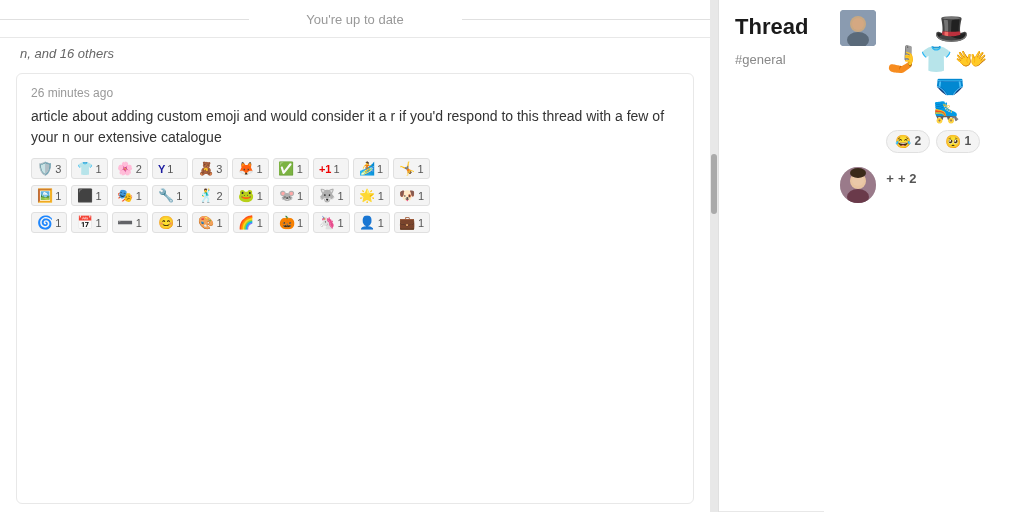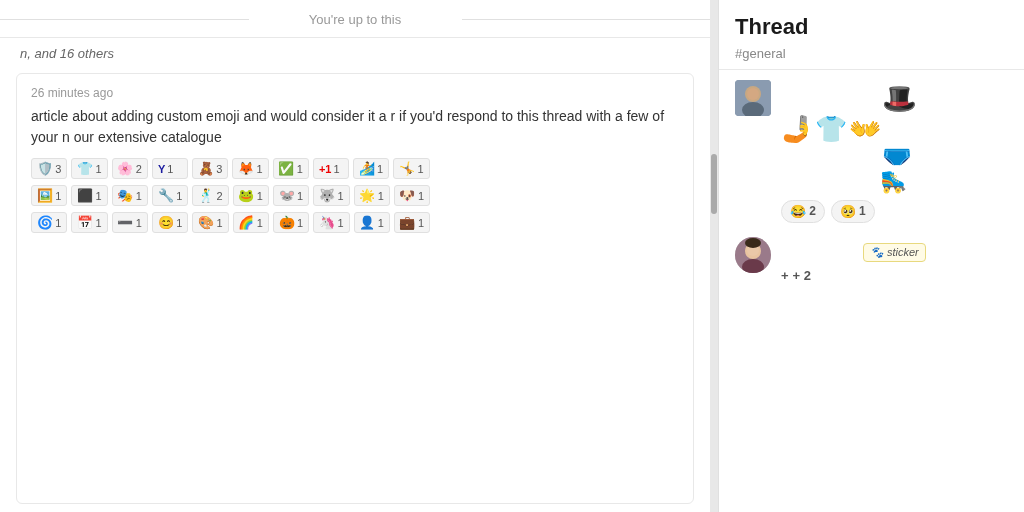--- a/index.html
+++ b/index.html
@@ -114,40 +114,39 @@
       background: #e0e0e0;
       width: 8px;
       position: relative;
     }
 
     
     .right-panel {
       flex: 1;
       background: #fff;
       display: flex;
-      flex-direction: column;
       border-left: 1px solid #e0e0e0;
       overflow: hidden;
     }
 
     .thread-header {
       padding: 14px 16px 8px;
       border-bottom: 1px solid #e8e8e8;
     }
 
     .thread-title {
       font-size: 22px;
       font-weight: 700;
       color: #1a1a1a;
     }
 
     .thread-channel {
       font-size: 13px;
       color: #888;
-      margin-top: 6px;
+      margin-top: 12px;
     }
 
     .thread-messages {
       flex: 1;
       overflow-y: auto;
       padding: 10px 16px;
     }
 
     .thread-message {
       display: flex;
@@ -257,21 +256,21 @@
       background: #aaa;
       border-radius: 3px;
     }
   </style>
 </head>
 <body>
 
 <div class="left-panel">
 
   <div class="up-to-date-bar">
-    <span>You're up to this</span>
+    <span>You're up to date</span>
   </div>
 
   <div class="others-label">
     <span>n, and 16 others</span>
   </div>
 
   <div class="message-card">
     <div class="message-time">26 minutes ago</div>
     <div class="message-text">article about adding custom emoji and would consider it a r if you'd respond to this thread with a few of your n our extensive catalogue</div>
 
@@ -460,23 +459,20 @@
       <div class="avatar" style="border-radius:50%; overflow:hidden;">
         <svg width="36" height="36" viewBox="0 0 36 36">
           <rect width="36" height="36" fill="#9a7a8a"></rect>
           <circle cx="18" cy="14" r="8" fill="#e8c4a0"></circle>
           <ellipse cx="18" cy="30" rx="11" ry="8" fill="#6a3a4a"></ellipse>
           <circle cx="18" cy="13" r="6" fill="#eac8a8"></circle>
           <ellipse cx="18" cy="6" rx="8" ry="5" fill="#3a2a1a"></ellipse>
         </svg>
       </div>
       <div class="message-body">
-        <div class="sticker-img">
-          <div class="small-sticker">🐾 sticker</div>
-        </div>
         <div class="plus-reaction">
           <span>+</span>
           <span>+ 2</span>
         </div>
       </div>
     </div>
 
   </div>
 </div>
 

